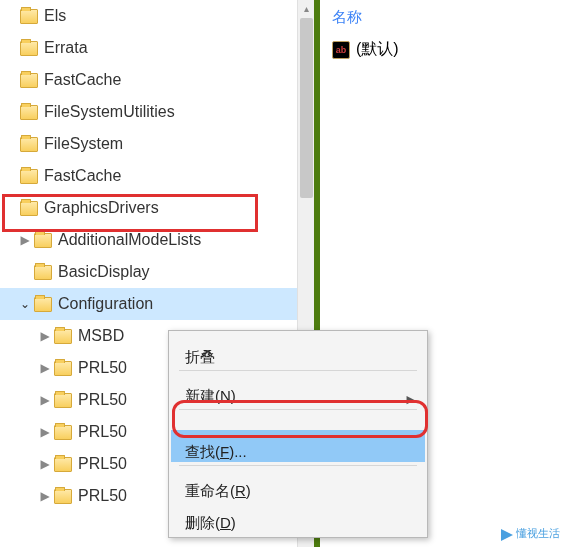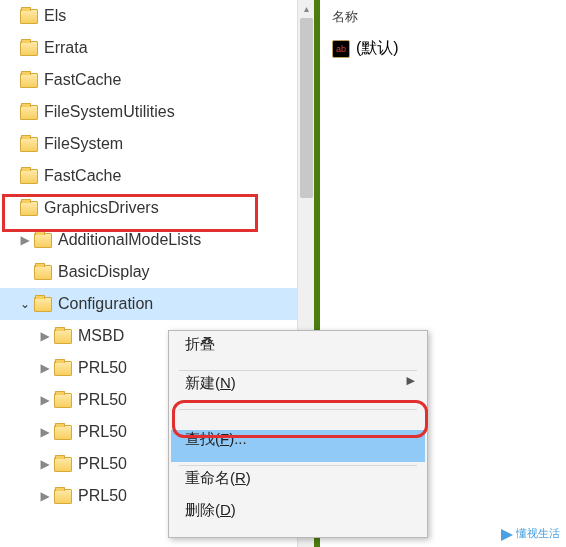--- a/index.html
+++ b/index.html
@@ -26,26 +26,26 @@
     
     .highlight-box { position: absolute; border: 3px solid #e03030; pointer-events: none; }
     .highlight1 { left: 2px; top: 194px; width: 256px; height: 38px; }
     
     .scrollbar-v { position: absolute; right: 0; top: 0; width: 17px; height: 100%; background: #f0f0f0; border-left: 1px solid #e0e0e0; }
     .scrollbar-thumb { position: absolute; left: 2px; width: 13px; background: #c8c8c8; border-radius: 2px; }
     .thumb1 { top: 18px; height: 180px; }
     .scroll-arrow { position: absolute; left: 0; width: 17px; height: 17px; display: flex; align-items: center; justify-content: center; color: #888; font-size: 10px; }
     .scroll-arrow.up { top: 0; }
     
-    .right-header { font-size: 13px; color: #404040; margin-bottom: 12px; padding-left: 4px; }
+    .right-header { font-size: 15px; color: #3b82f6; margin-bottom: 12px; padding-left: 4px; }
     .value-item { display: flex; align-items: center; padding-left: 4px; }
-    .ab-icon { width: 18px; height: 18px; border: 1px solid #c0a060; background: #000000; display: inline-flex; align-items: center; justify-content: center; font-size: 9px; color: #d04040; font-weight: normal; margin-right: 6px; border-radius: 2px; }
+    .ab-icon { width: 18px; height: 18px; border: 1px solid #c0a060; background: #000000; display: inline-flex; align-items: center; justify-content: center; font-size: 9px; color: #d04040; font-weight: bold; margin-right: 6px; border-radius: 2px; }
     
     .context-menu { position: absolute; left: 168px; top: 330px; width: 260px; background: #f4f4f4; border: 1px solid #b8b8b8; box-shadow: 2px 2px 6px rgba(0,0,0,0.25); padding: 4px 2px; z-index: 10; }
-    .menu-item { height: 32px; display: flex; align-items: flex-start; padding: 0 14px; font-size: 15px; color: #222; cursor: pointer; position: relative; }
+    .menu-item { height: 32px; display: flex; align-items: flex-end; padding: 0 14px; font-size: 15px; color: #222; cursor: pointer; position: relative; }
     .menu-item.highlighted { background: #91c9f7; margin-top: 20px; }
     .menu-item .underline { text-decoration: underline; }
     .menu-sep { height: 1px; background: #d6d6d6; margin: 3px 8px; }
     .submenu-arrow { position: absolute; right: 10px; color: #555; font-size: 11px; }
     
     .highlight2 { position: absolute; left: 172px; top: 400px; width: 256px; height: 38px; border: 3px solid #e03030; border-radius: 12px; pointer-events: none; z-index: 20; }
     
     .watermark { position: absolute; right: 6px; bottom: 6px; font-size: 11px; color: #4aa0e0; display: flex; align-items: flex-end; gap: 3px; }
     .wm-icon { width: 12px; height: 12px; background: #4aa0e0; clip-path: polygon(0 0, 100% 50%, 0 100%); }
   </style>

